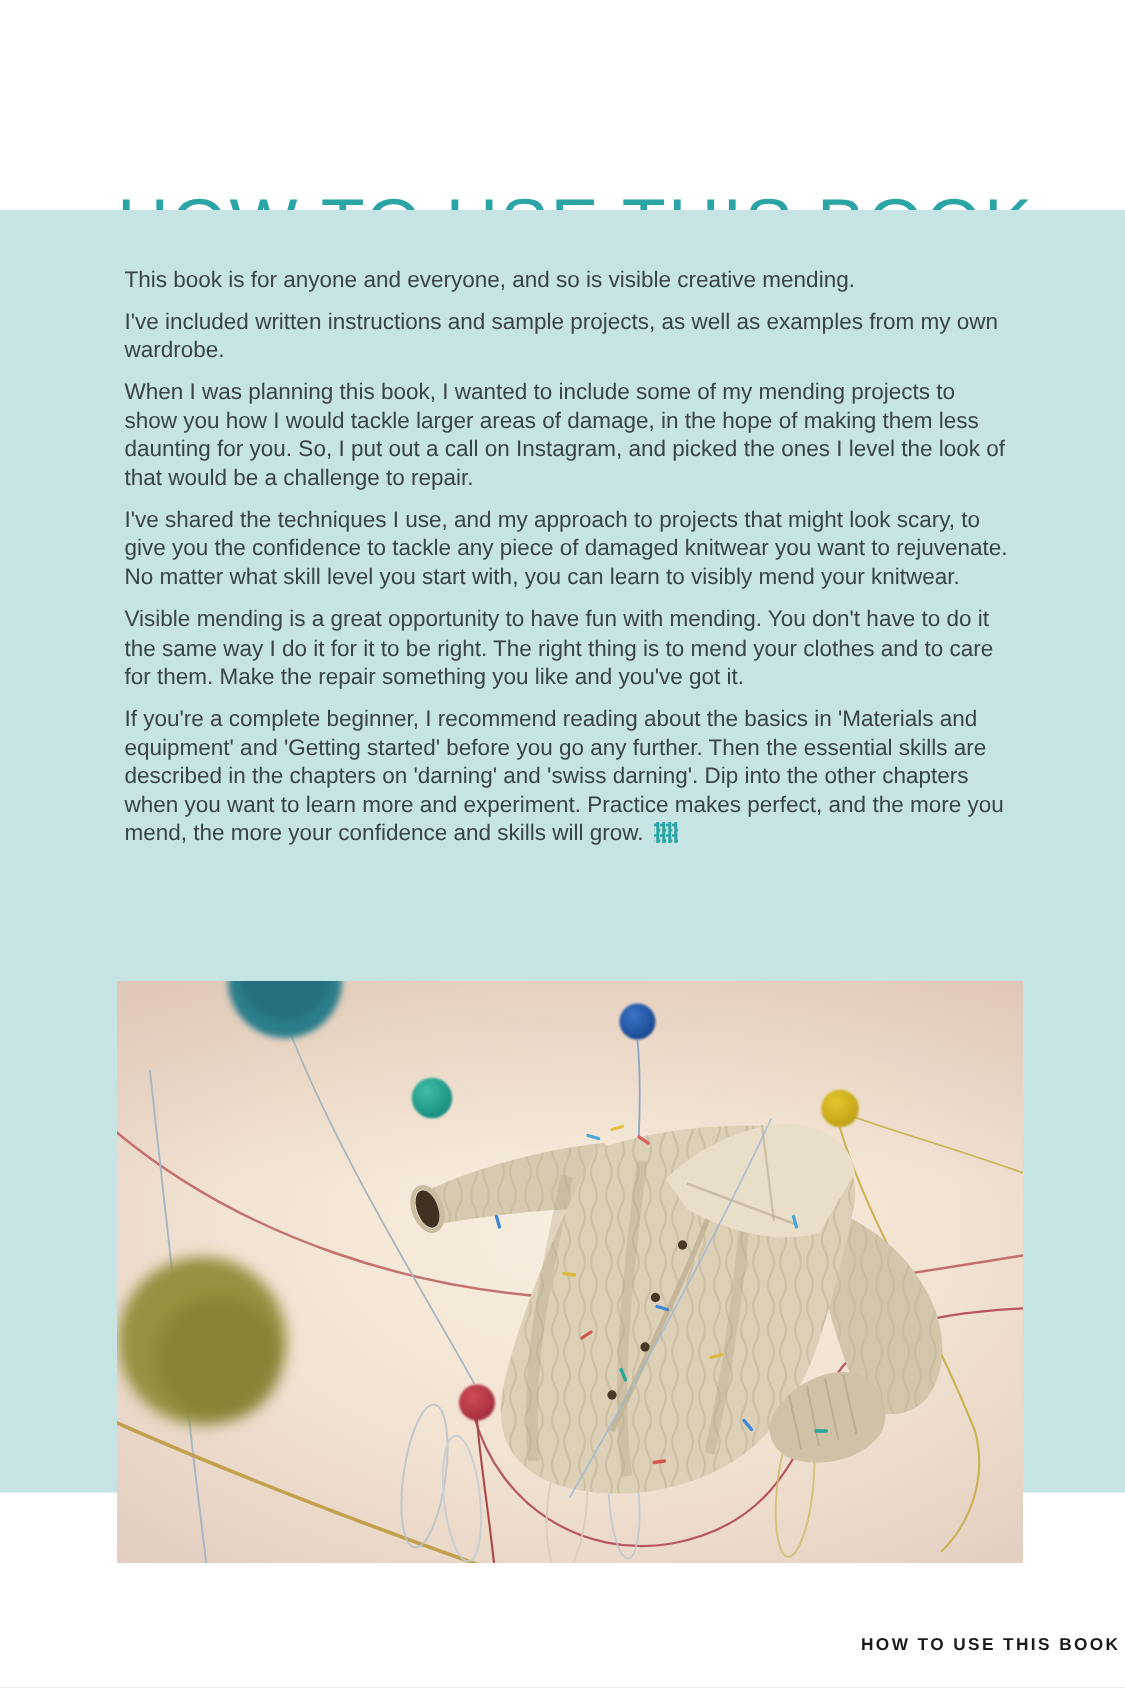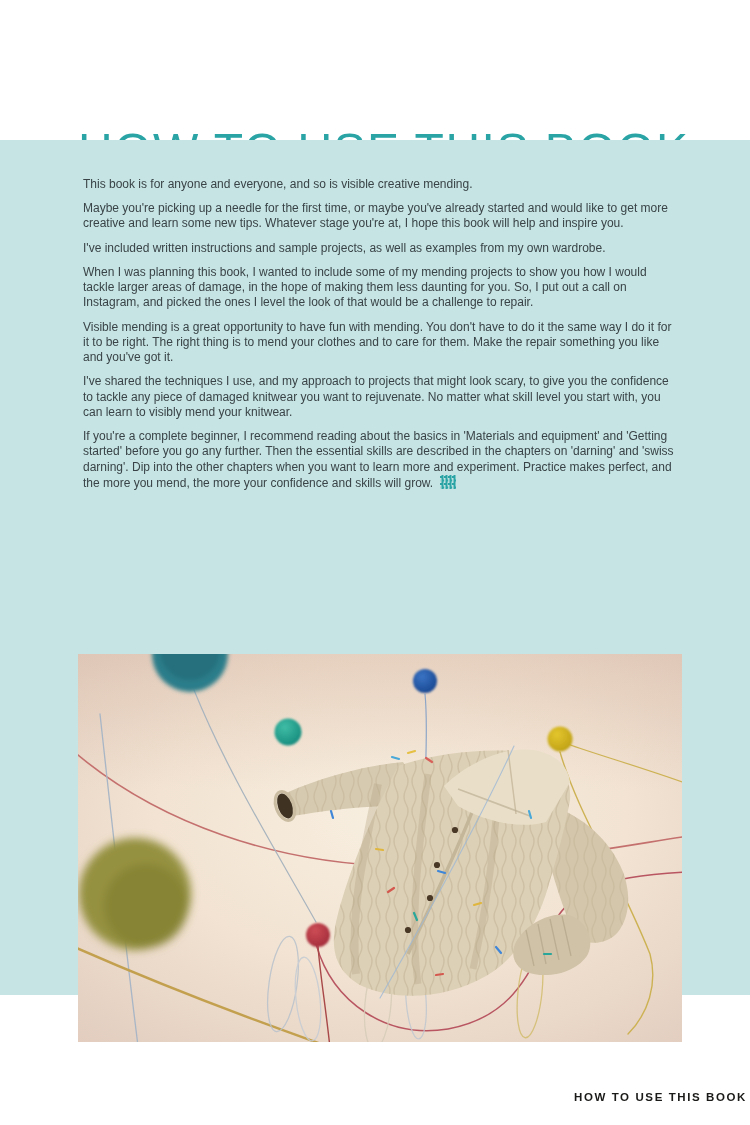--- a/index.html
+++ b/index.html
@@ -25,21 +25,21 @@
     position:absolute;
     left:0;top:140px;
     width:750px;height:855px;
     background:#c5e4e3;
   }
   .bodytext{
     position:absolute;
     left:83px;top:177px;
     width:592px;
     color:#3a4347;
-    font-size:12px;
+    font-size:15px;
     line-height:1.27;
   }
   .bodytext p{margin:0 0 9px 0;}
   .weave-icon{
     display:inline-block;
     vertical-align:-2px;
     margin-left:7px;
   }
   .photo{
     position:absolute;
@@ -62,25 +62,24 @@
 <body>
 
 <div class="page">
 
   <h1 class="chapter-title">HOW TO USE THIS BOOK</h1>
 
   <div class="content-panel"></div>
 
   <div class="bodytext">
     <p>This book is for anyone and everyone, and so is visible creative mending.</p>
-    <p>Maybe you're picking up a needle for the first time, or maybe you've already started and would like to get more creative and learn some new tips. Whatever stage you're at, I hope this book will help and inspire you.</p>
     <p>I've included written instructions and sample projects, as well as examples from my own wardrobe.</p>
     <p>When I was planning this book, I wanted to include some of my mending projects to show you how I would tackle larger areas of damage, in the hope of making them less daunting for you. So, I put out a call on Instagram, and picked the ones I level the look of that would be a challenge to repair.</p>
+    <p>I've shared the techniques I use, and my approach to projects that might look scary, to give you the confidence to tackle any piece of damaged knitwear you want to rejuvenate. No matter what skill level you start with, you can learn to visibly mend your knitwear.</p>
     <p>Visible mending is a great opportunity to have fun with mending. You don't have to do it the same way I do it for it to be right. The right thing is to mend your clothes and to care for them. Make the repair something you like and you've got it.</p>
-    <p>I've shared the techniques I use, and my approach to projects that might look scary, to give you the confidence to tackle any piece of damaged knitwear you want to rejuvenate. No matter what skill level you start with, you can learn to visibly mend your knitwear.</p>
     <p><span>If you're a complete beginner, I recommend reading about the basics in 'Materials and equipment' and 'Getting started' before you go any further. Then the essential skills are described in the chapters on 'darning' and 'swiss darning'. Dip into the other chapters when you want to learn more and experiment. Practice makes perfect, and the more you mend, the more your confidence and skills will grow.</span><svg class="weave-icon" width="16" height="14" viewBox="0 0 16 14">
         <g stroke="#2ba4a6">
           <g stroke-width="2">
             <line x1="2.5" y1="0" x2="2.5" y2="14"></line>
             <line x1="6.5" y1="0" x2="6.5" y2="14"></line>
             <line x1="10.5" y1="0" x2="10.5" y2="14"></line>
             <line x1="14.5" y1="0" x2="14.5" y2="14"></line>
           </g>
           <g stroke-width="1.8" stroke-dasharray="2.2 1.8">
             <line x1="0" y1="2" x2="16" y2="2"></line>

